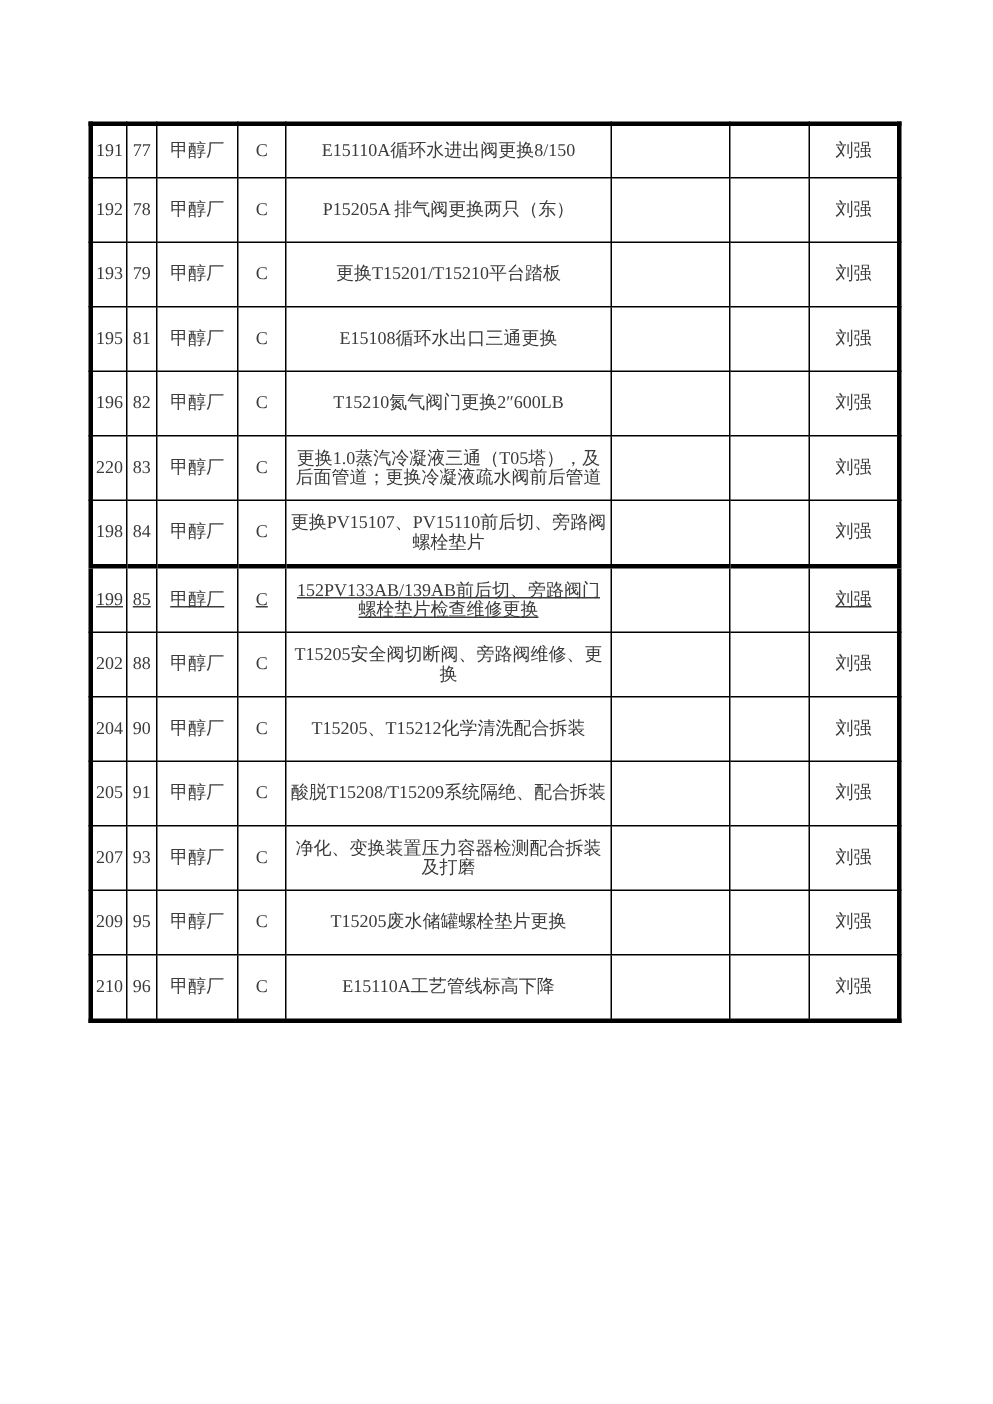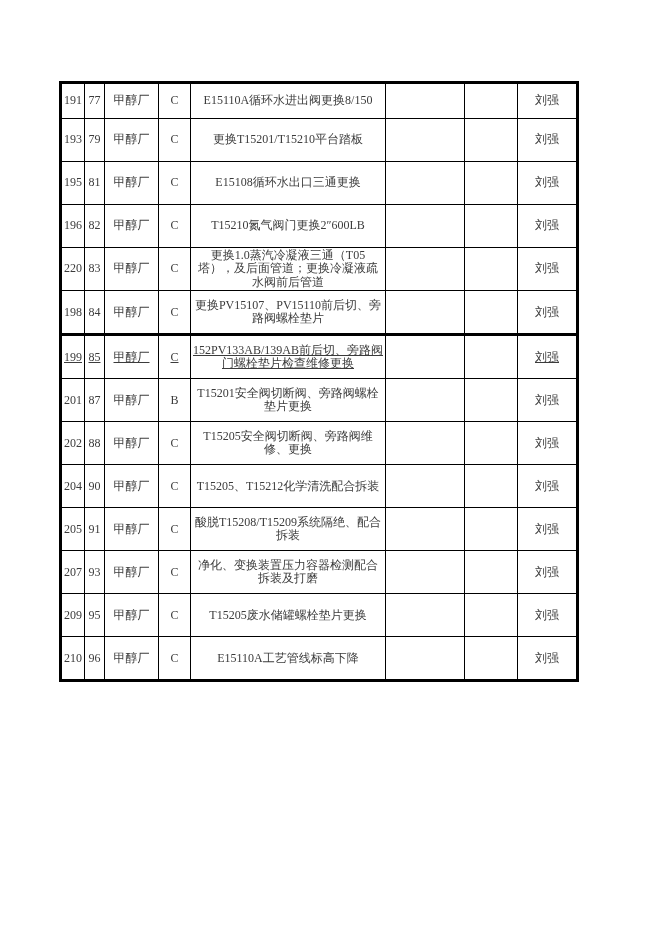--- a/index.html
+++ b/index.html
@@ -47,21 +47,21 @@
   }
   
   table.work-table tr.pb td {
     border-top: 3px solid #000000;
     text-decoration: underline;
   }
   .col-seq   { width: 24px; }
   .col-no    { width: 20px; }
   .col-plant { width: 54px; }
   .col-grade { width: 32px; }
-  .col-task  { width: 195px; }
+  .col-task  { width: 217px; }
   .col-blank1{ width: 79px; }
   .col-blank2{ width: 53px; }
   .col-person{ width: 60px; }
 </style>
 </head>
 <body>
 
 <div class="page">
   <table class="work-table">
     <colgroup>
@@ -79,20 +79,30 @@
           <td class="col-seq">191</td>
           <td class="col-no">77</td>
           <td class="col-plant">甲醇厂</td>
           <td class="col-grade">C</td>
           <td class="col-task">E15110A循环水进出阀更换8/150</td>
           <td class="col-blank1"></td>
           <td class="col-blank2"></td>
           <td class="col-person">刘强</td>
         </tr>
         <tr>
+          <td class="col-seq">192</td>
+          <td class="col-no">78</td>
+          <td class="col-plant">甲醇厂</td>
+          <td class="col-grade">C</td>
+          <td class="col-task">P15205A 排气阀更换两只（东）</td>
+          <td class="col-blank1"></td>
+          <td class="col-blank2"></td>
+          <td class="col-person">刘强</td>
+        </tr>
+        <tr>
           <td class="col-seq">193</td>
           <td class="col-no">79</td>
           <td class="col-plant">甲醇厂</td>
           <td class="col-grade">C</td>
           <td class="col-task">更换T15201/T15210平台踏板</td>
           <td class="col-blank1"></td>
           <td class="col-blank2"></td>
           <td class="col-person">刘强</td>
         </tr>
         <tr>
@@ -134,30 +144,20 @@
           <td class="col-blank1"></td>
           <td class="col-blank2"></td>
           <td class="col-person">刘强</td>
         </tr>
         <tr class="pb">
           <td class="col-seq">199</td>
           <td class="col-no">85</td>
           <td class="col-plant">甲醇厂</td>
           <td class="col-grade">C</td>
           <td class="col-task">152PV133AB/139AB前后切、旁路阀门螺栓垫片检查维修更换</td>
-          <td class="col-blank1"></td>
-          <td class="col-blank2"></td>
-          <td class="col-person">刘强</td>
-        </tr>
-        <tr>
-          <td class="col-seq">201</td>
-          <td class="col-no">87</td>
-          <td class="col-plant">甲醇厂</td>
-          <td class="col-grade">B</td>
-          <td class="col-task">T15201安全阀切断阀、旁路阀螺栓垫片更换</td>
           <td class="col-blank1"></td>
           <td class="col-blank2"></td>
           <td class="col-person">刘强</td>
         </tr>
         <tr>
           <td class="col-seq">202</td>
           <td class="col-no">88</td>
           <td class="col-plant">甲醇厂</td>
           <td class="col-grade">C</td>
           <td class="col-task">T15205安全阀切断阀、旁路阀维修、更换</td>

